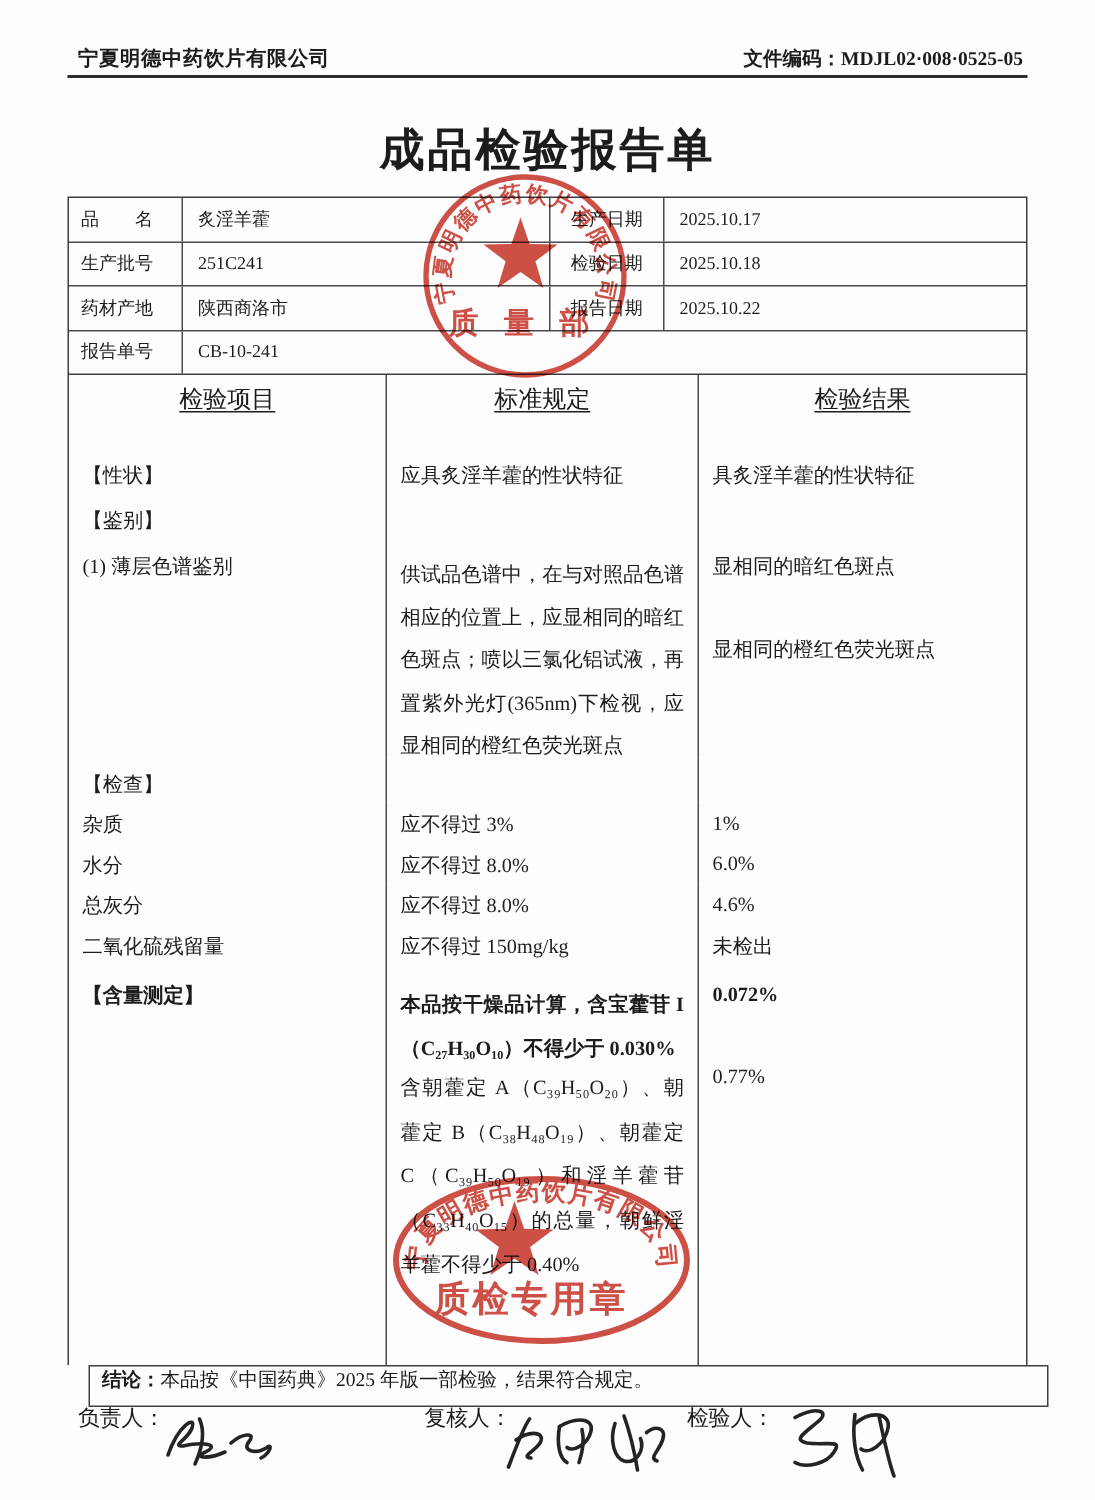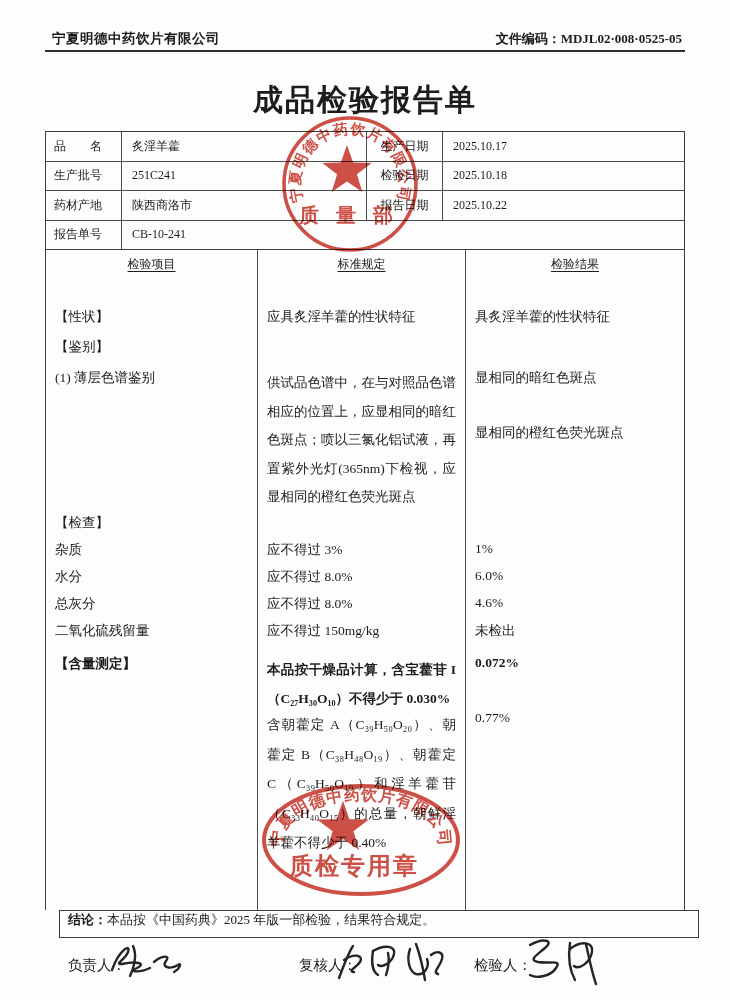--- a/index.html
+++ b/index.html
@@ -31,21 +31,21 @@
   .spec-table { position:absolute; left:45px; top:250px; width:640px; height:660px;
                 border-left:1.5px solid #3f3f3f; border-right:1.5px solid #3f3f3f;
                 display:flex; flex-direction:column; font-size:13.5px; }
   .trow { display:flex; flex-shrink:0; }
   .td { padding:0 9px; }
   .td-1 { width:211px; }
   .td-2 { width:208px; border-left:1.2px solid #4a4a4a; }
   .td-3 { flex:1; border-left:1.2px solid #4a4a4a; }
   .r-head { height:50px; }
   .r-head .td { display:flex; justify-content:center; padding-top:6px; }
-  .r-head span { text-decoration:underline; text-underline-offset:3px; font-size:12px; }
+  .r-head span { text-decoration:underline; text-underline-offset:3px; font-size:16px; }
   .r-xz  { height:32px; } .r-xz .td { padding-top:8px; }
   .r-jb  { height:30px; } .r-jb .td { padding-top:6px; }
   .r-tlc { height:143px; } .r-tlc .td { padding-top:7px; }
   .r-tlc .td-2 { line-height:28.6px; text-align:justify; }
   .r-tlc .res2 { margin-top:37px; }
   .r-jc  { height:30px; } .r-jc .td { padding-top:9px; }
   .r-zz, .r-sf, .r-zhf { height:27px; }
   .r-zz .td, .r-sf .td, .r-zhf .td { padding-top:6px; }
   .r-so2 { height:32px; } .r-so2 .td { padding-top:6px; }
   .r-hl1 { height:60px; } .r-hl1 .td { padding-top:7px;font-weight:bold; }
@@ -53,21 +53,21 @@
   .r-hl2 { flex:1; }
   .r-hl2 .td-2 { line-height:29.5px; text-align:justify; padding-top:2px; }
   .r-hl2 .td-1, .r-hl2 .td-3 { padding-top:2px; }
 
   
   .conclusion { position:absolute; left:59px; top:910px; width:640px; height:28px;
                 border:1.5px solid #3f3f3f; display:flex; align-items:flex-start;
                 padding:0 8px; font-size:13px; }
   .conclusion b { font-weight:bold; }
   .sig-row { position:absolute; left:0; top:936px; width:730px; height:64px; }
-  .sig-label { position:absolute; font-size:14.5px; top:20px;margin-left:16px; }
+  .sig-label { position:absolute; font-size:14.5px; top:0; }
   .sl-1 { left:52px; } .sl-2 { left:283px; } .sl-3 { left:458px; }
   .sig-svg { position:absolute; }
   .sg-1 { left:102px; top:2px; } .sg-2 { left:330px; top:0; } .sg-3 { left:518px; top:-4px; }
   .sig-svg path { fill:none; stroke:#242424; stroke-width:2.4; stroke-linecap:round; stroke-linejoin:round; }
 
   
   .stamp { position:absolute; mix-blend-mode:multiply; opacity:.88; }
   .stamp-top { left:276px; top:110px; }
   .stamp-bottom { left:258px; top:782px; }
 </style>

